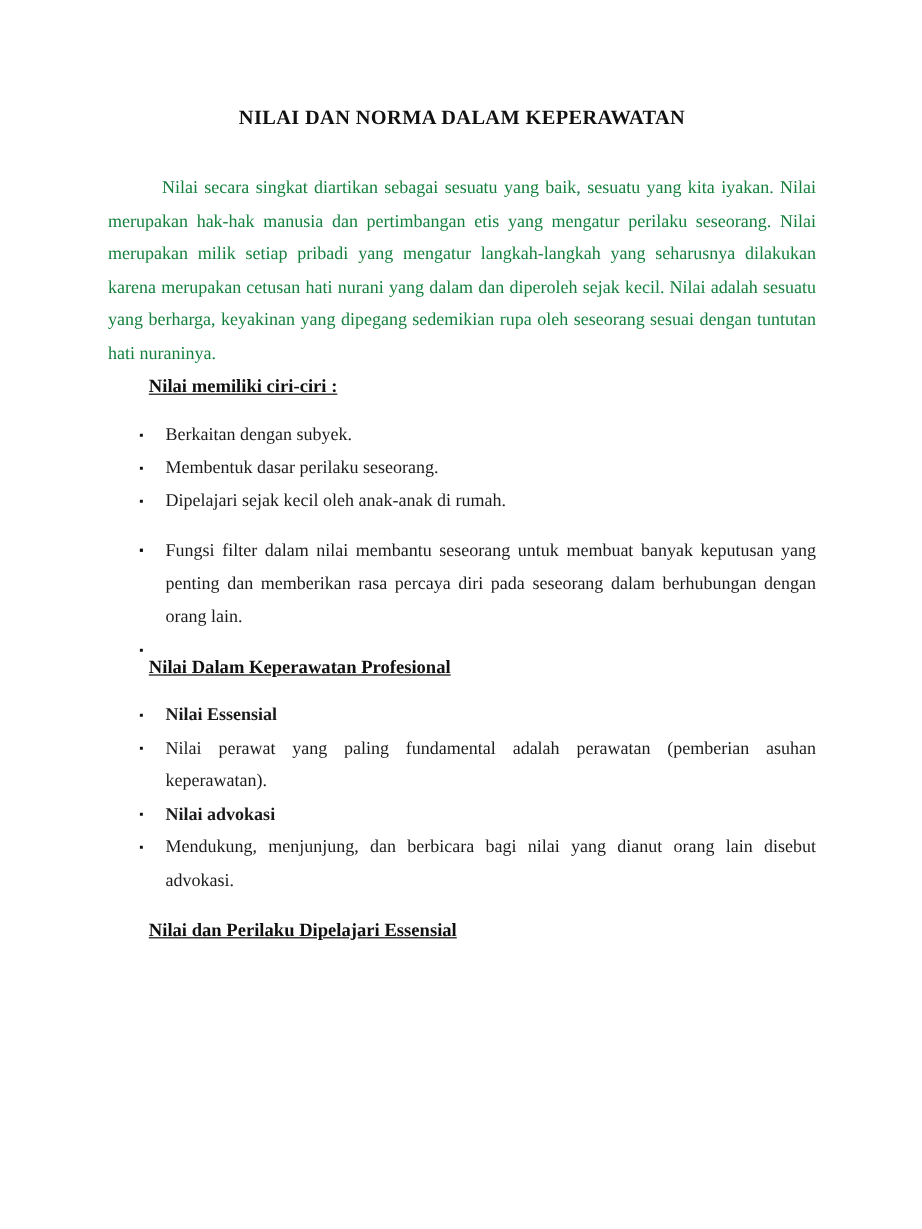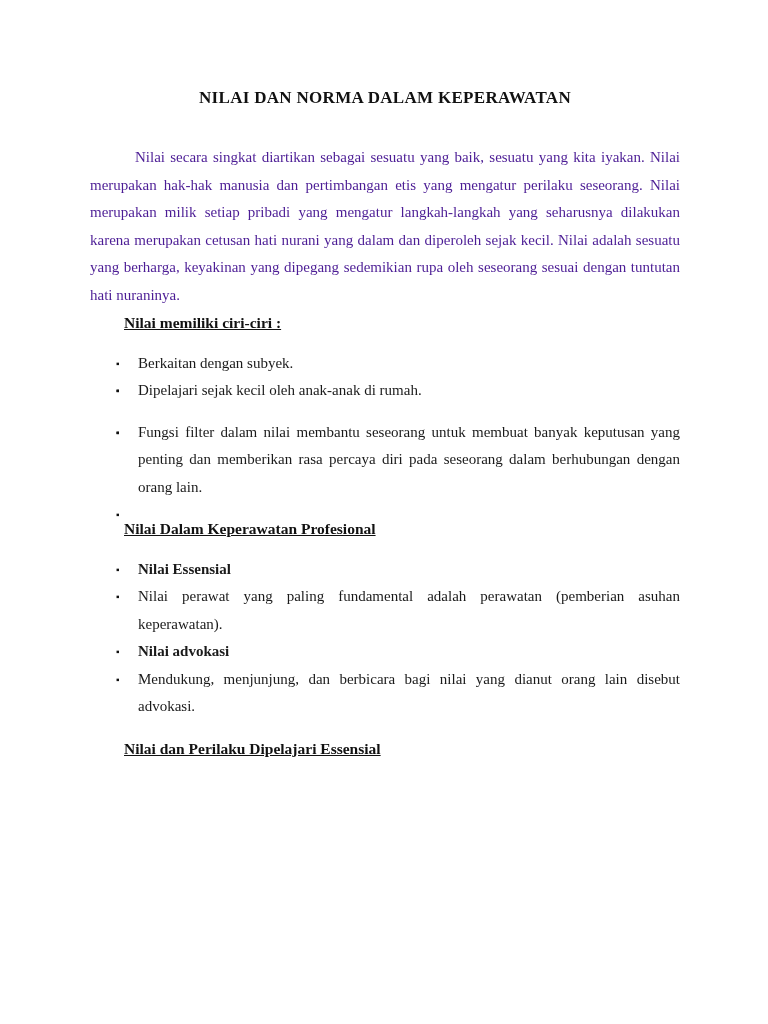--- a/index.html
+++ b/index.html
@@ -23,21 +23,21 @@
     text-align: center;
     letter-spacing: 0.3px;
     margin-bottom: 36px;
     color: #111111;
   }
   .intro {
     font-size: 15px;
     line-height: 27.5px;
     text-align: justify;
     text-indent: 45px;
-    color: #4c1d95;
+    color: #15803d;
   }
   .section-heading {
     font-size: 15.5px;
     font-weight: bold;
     text-decoration: underline;
     line-height: 27.5px;
     color: #111111;
     margin-left: 34px;
   }
   ul.bullets {
@@ -75,20 +75,21 @@
 
   <div class="section">
     <h2 class="section-heading">Nilai memiliki ciri-ciri :</h2>
     <ul class="bullets">
       <li>
         <span class="marker">▪</span>
         <span>Berkaitan dengan subyek.</span>
       </li>
       <li>
         <span class="marker">▪</span>
+        <span>Membentuk dasar perilaku seseorang.</span>
       </li>
       <li>
         <span class="marker">▪</span>
         <span>Dipelajari sejak kecil oleh anak-anak di rumah.</span>
       </li>
     </ul>
   </div>
 
   <div class="section">
     <ul class="bullets">

